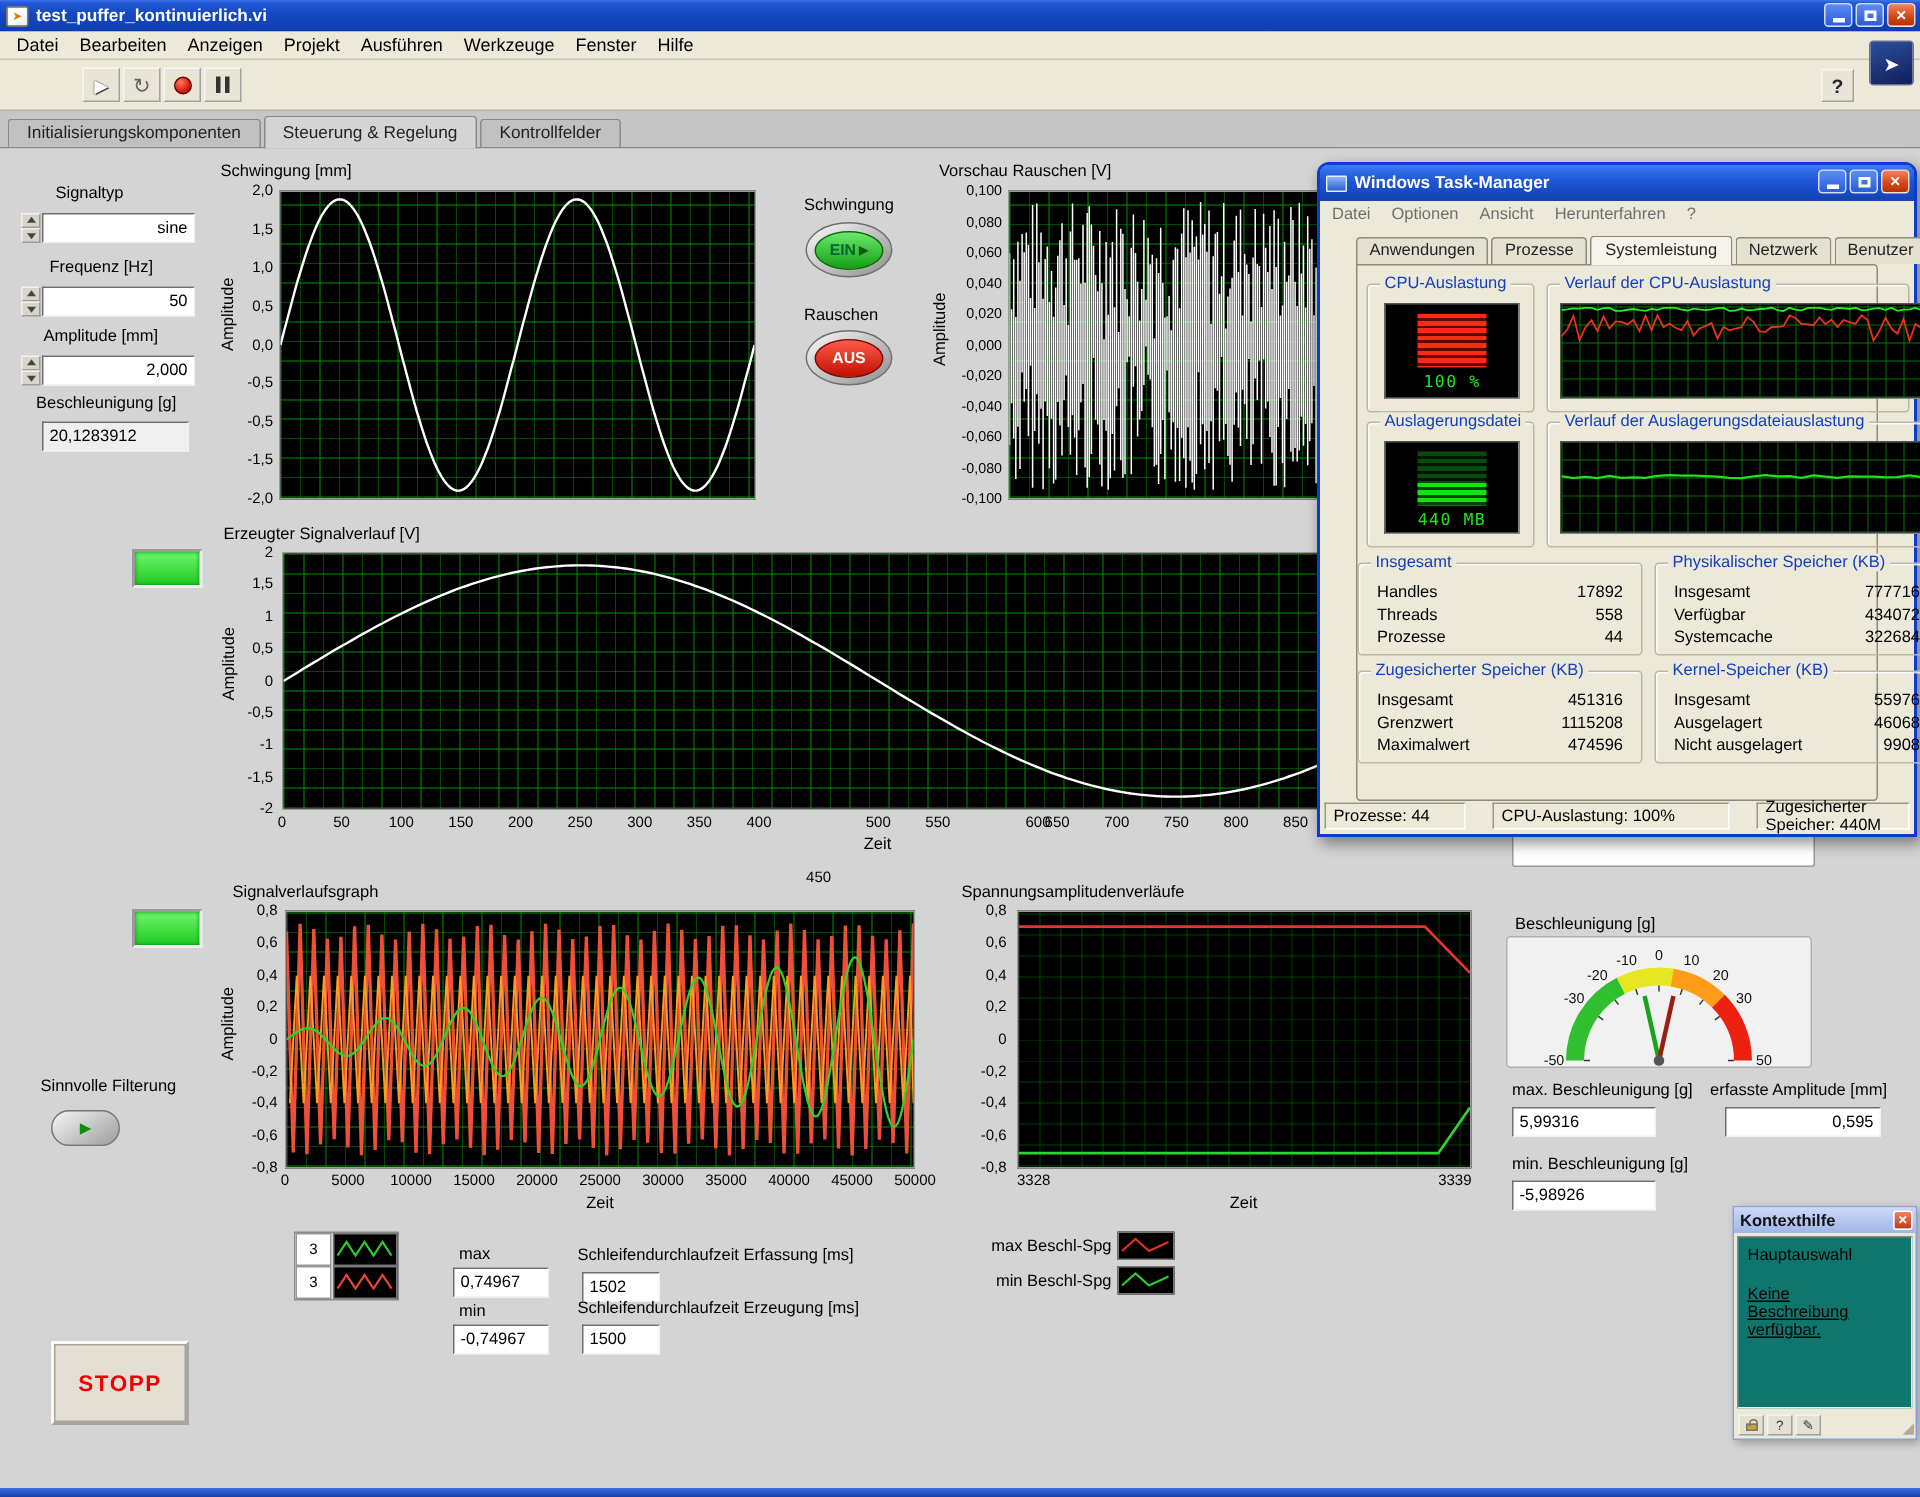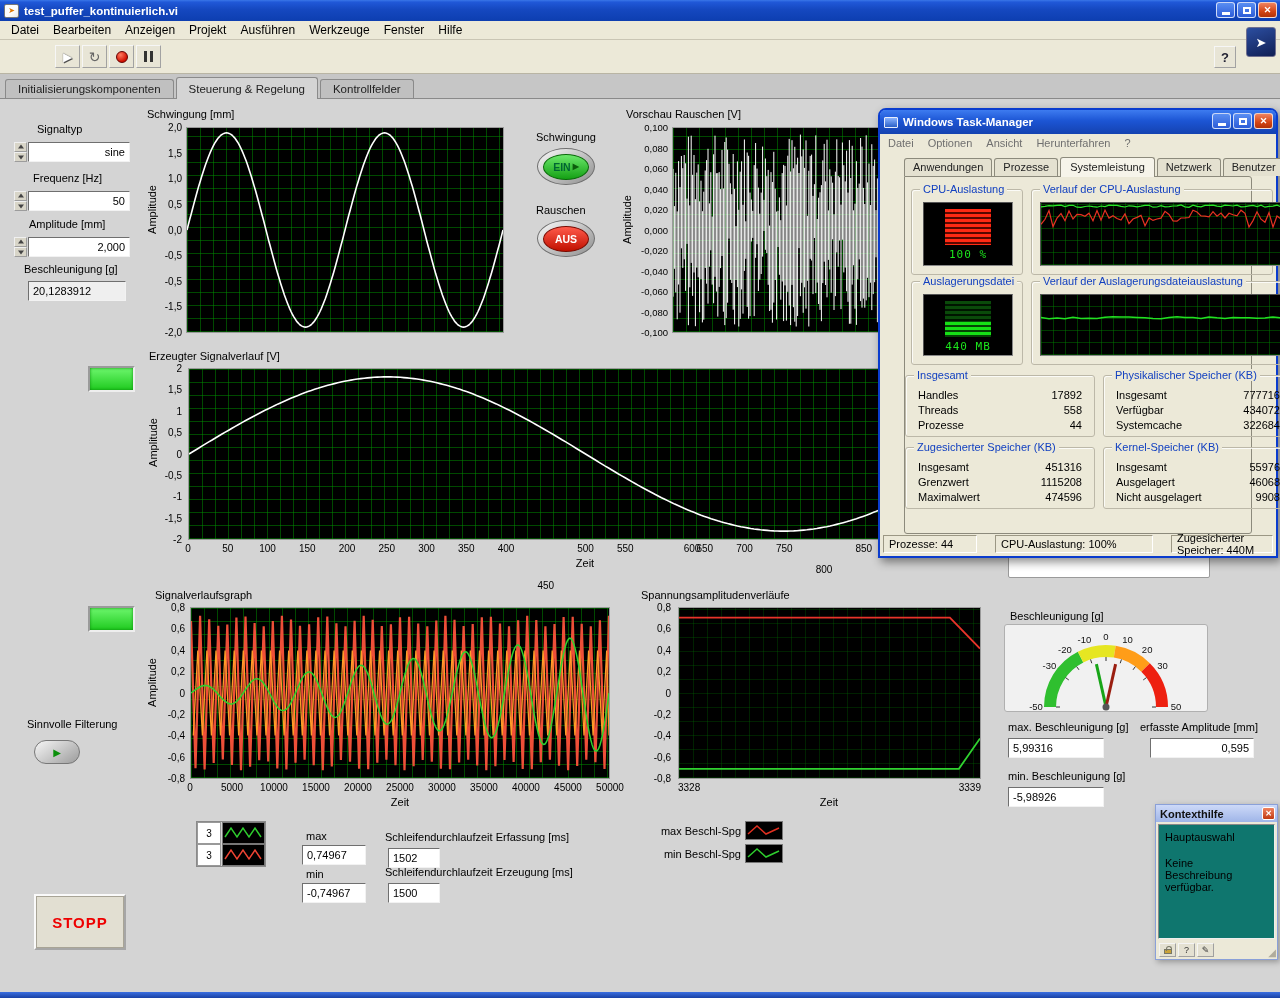--- a/index.html
+++ b/index.html
@@ -264,21 +264,21 @@
     <span style="left: 30%;">300</span>
     <span style="left: 35%;">350</span>
     <span style="left: 40%;">400</span>
     <span style="left: 45%; margin-top: 37px;">450</span>
     <span style="left: 50%;">500</span>
     <span style="left: 55%;">550</span>
     <span style="left: 60%; margin-left: 27px;">600</span>
     <span style="left: 65%;">650</span>
     <span style="left: 70%;">700</span>
     <span style="left: 75%;">750</span>
-    <span style="left: 80%; margin-top: 21px;">800</span>
+    <span style="left: 80%;">800</span>
     <span style="left: 85%;">850</span>
     <span style="left: 90%;">900</span>
     <span style="left: 95%;">950</span>
     <span style="left: 100%;">1000</span>
   </div>
 <span class="lbl" style="left:565px;top:557px;width:40px;text-align:center;">Zeit</span>
 
 <div class="led" style="left:88px;top:606px;"></div>
 <span class="lbl" style="left:155px;top:589px;">Signalverlaufsgraph</span>
 <span class="vlabel" style="left:146px;top:658px;">Amplitude</span>
@@ -572,21 +572,21 @@
     </div>
 </div>
 
 <div class="ctx">
   <div class="ctx-title">
     <span>Kontexthilfe</span>
     <span class="ctx-close">✕</span>
   </div>
   <div class="ctx-body">
     <p>Hauptauswahl</p>
-    <p style="width:92px;">Keine Beschreibung verfügbar.</p>
+    <p style="width:92px;text-decoration:underline;">Keine Beschreibung verfügbar.</p>
   </div>
   <div class="ctx-foot">
     <span class="ctx-btn">
         <span class="lockbody"></span>
       </span>
     <span class="ctx-btn">
         <span>?</span>
       </span>
     <span class="ctx-btn">✎</span>
     <span class="grip">◢</span>

